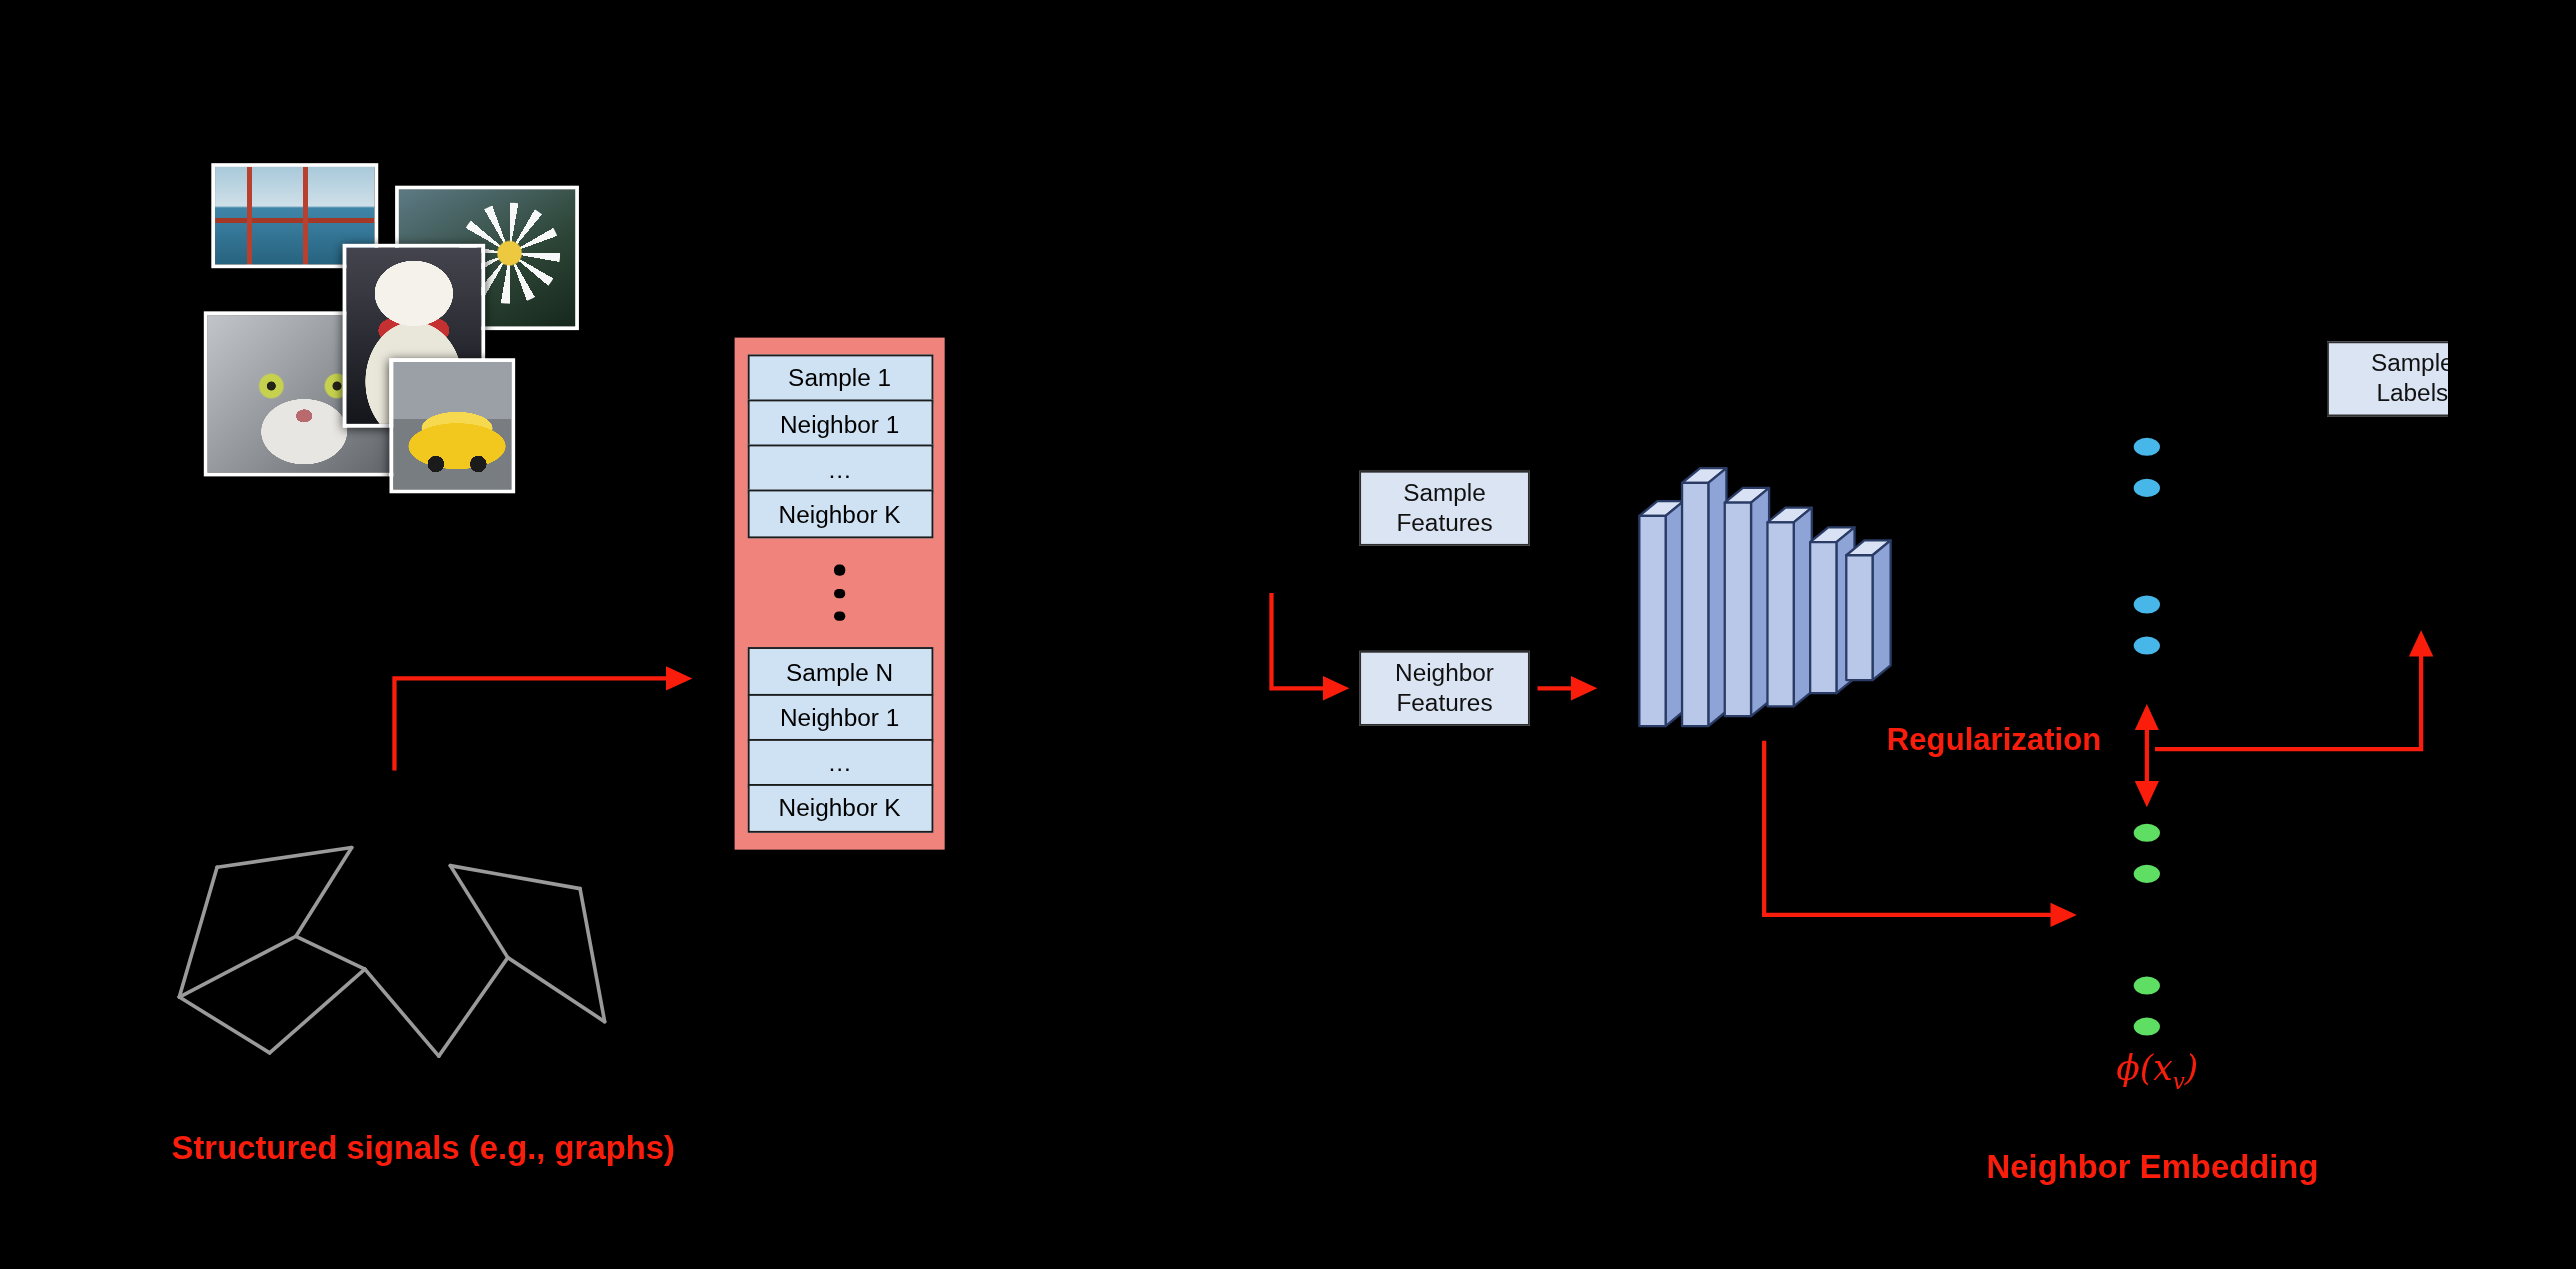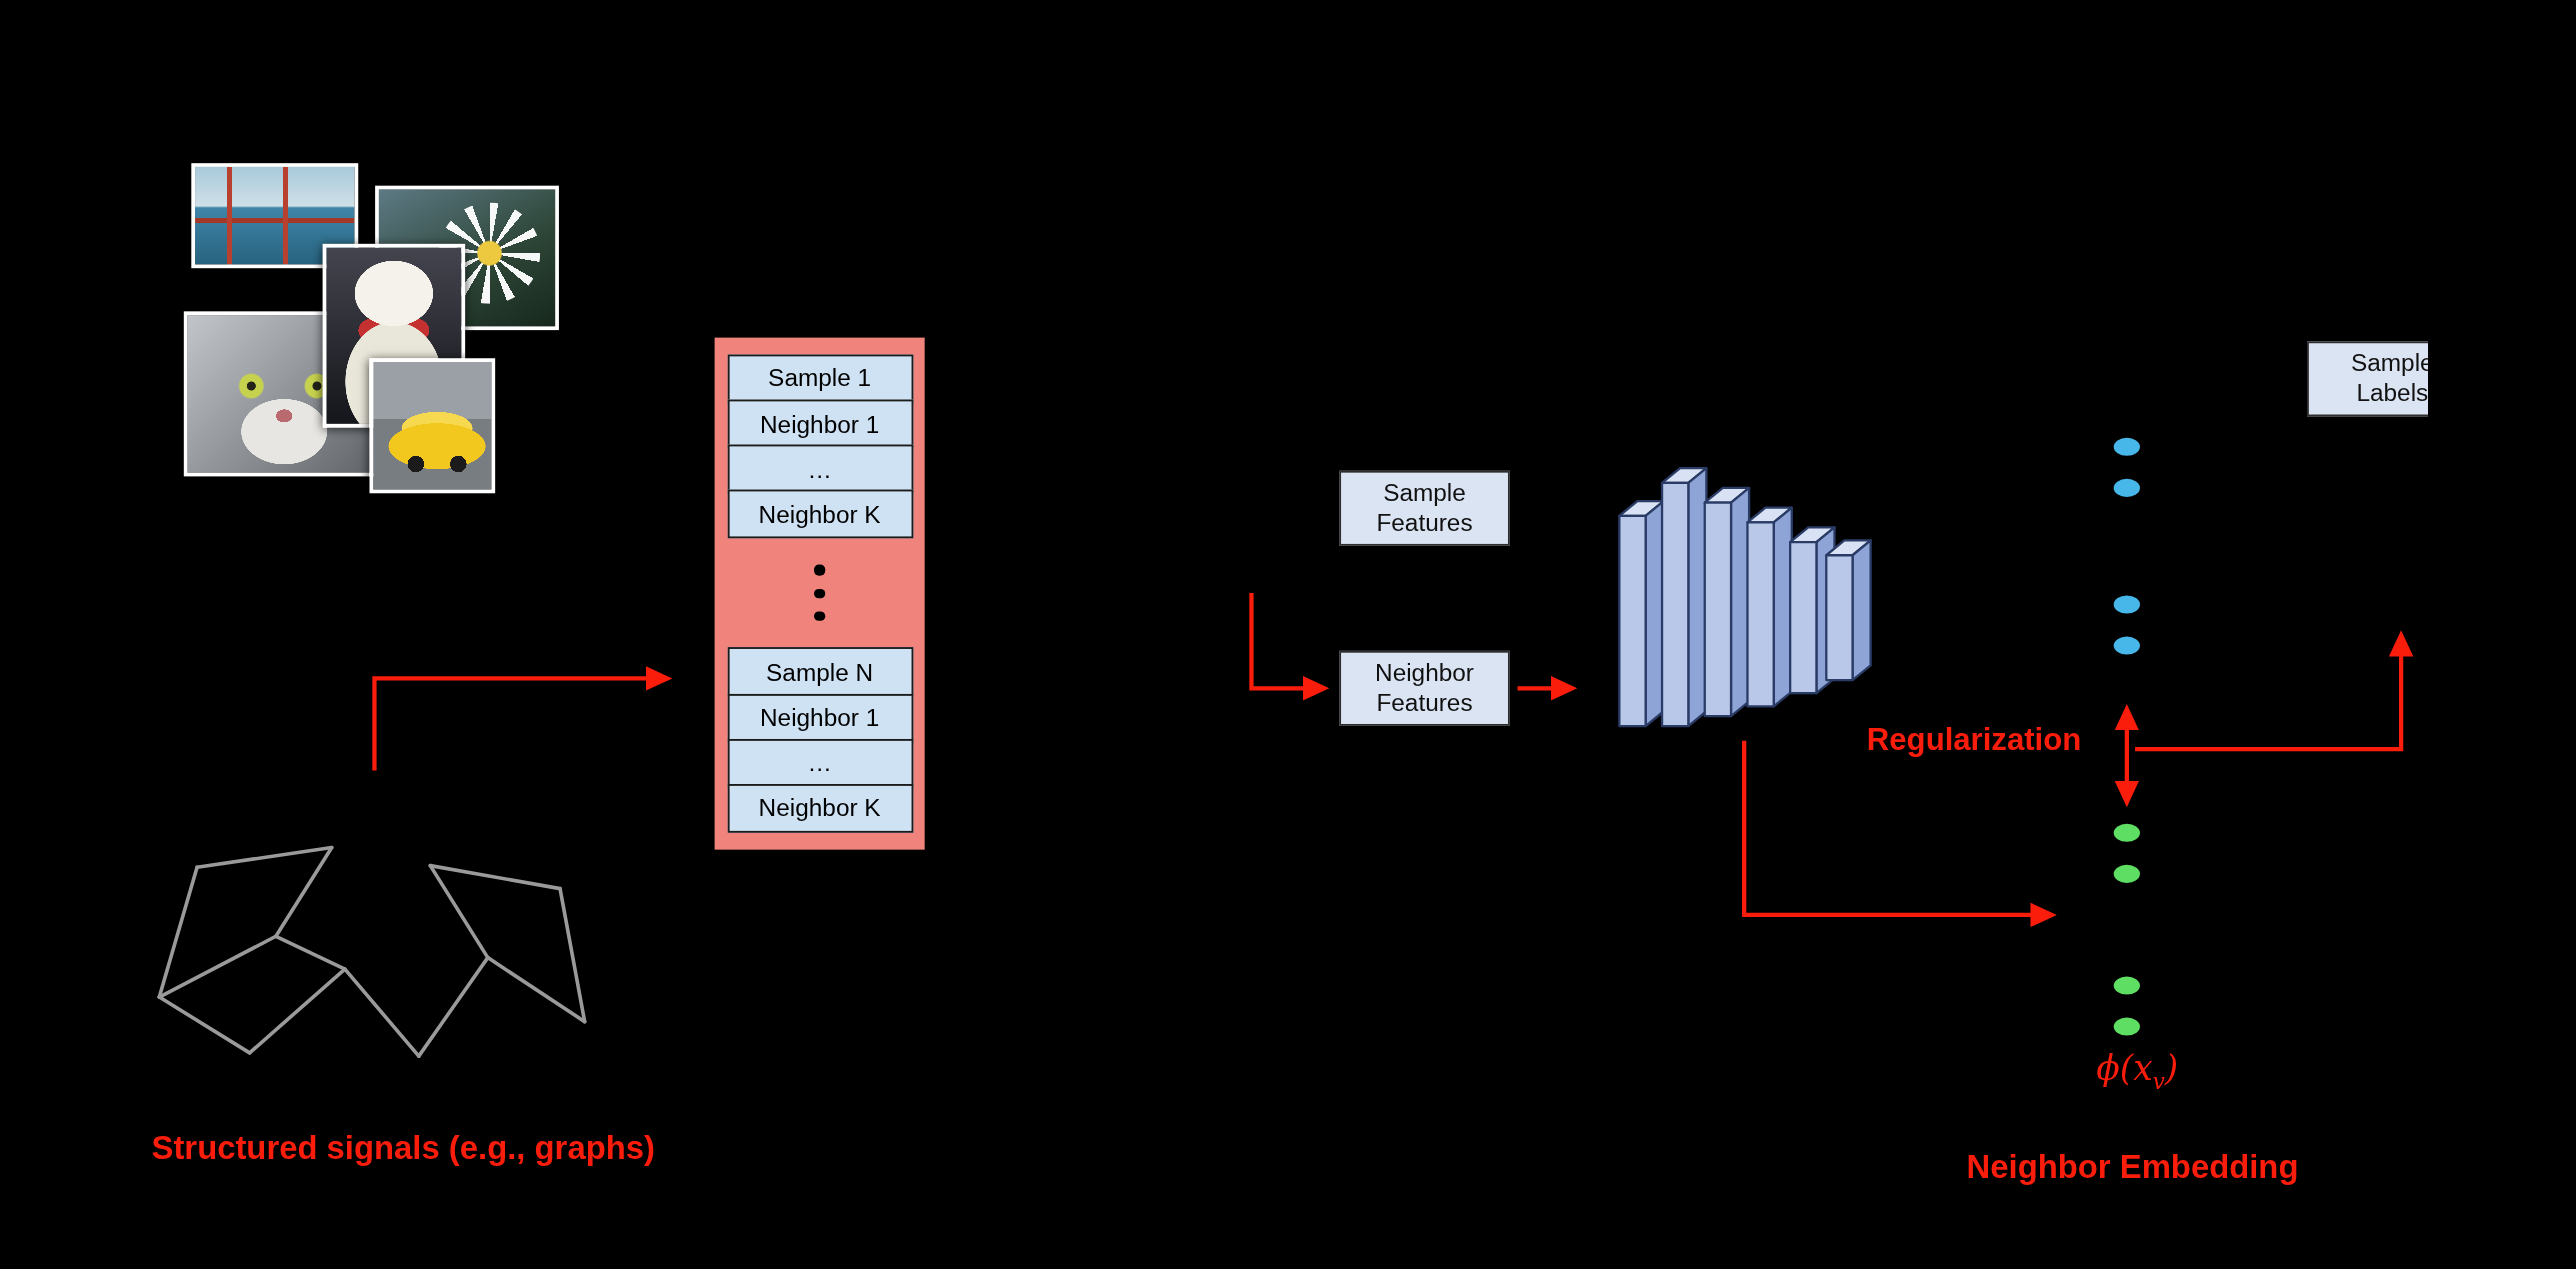--- a/index.html
+++ b/index.html
@@ -11,21 +11,21 @@
     --dot-blue:#47b7e9;
     --dot-green:#5edf63;
     --nn-front:#b9c8e9;
     --nn-top:#d9e2f5;
     --nn-side:#8ea4d6;
     --nn-border:#2a3c66;
     --graph-gray:#9a9a9a;
   }
   *{box-sizing:border-box;}
   body{margin:0;background:var(--background);}
-  #stage{position:relative;width:2428px;height:1269px;background:var(--background);overflow:hidden;}
+  #stage{position:relative;width:2428px;height:1269px;background:var(--background);overflow:hidden;margin-left:20px;}
   #canvas{position:relative;width:1373px;height:677px;background:var(--background);
     transform:scale(1.8756);transform-origin:0 0;
     font-family:"Liberation Sans",sans-serif;}
 
   
   .photo{position:absolute;border:2.6px solid #ffffff;box-shadow:0 0.9px 5.3px rgba(0,0,0,.75);}
   #photo-bridge{left:102px;top:87px;width:89px;height:56px;z-index:1;background:
     linear-gradient(90deg,transparent 0 20%,#b8402e 20% 23%,transparent 23% 55%,#b8402e 55% 58%,transparent 58%),
     linear-gradient(180deg,transparent 0 52%,#a33826 52% 58%,transparent 58%),
     linear-gradient(180deg,#a8c9da 0%,#cfe0e8 40%,#3f85a8 42%,#27637f 100%);}

